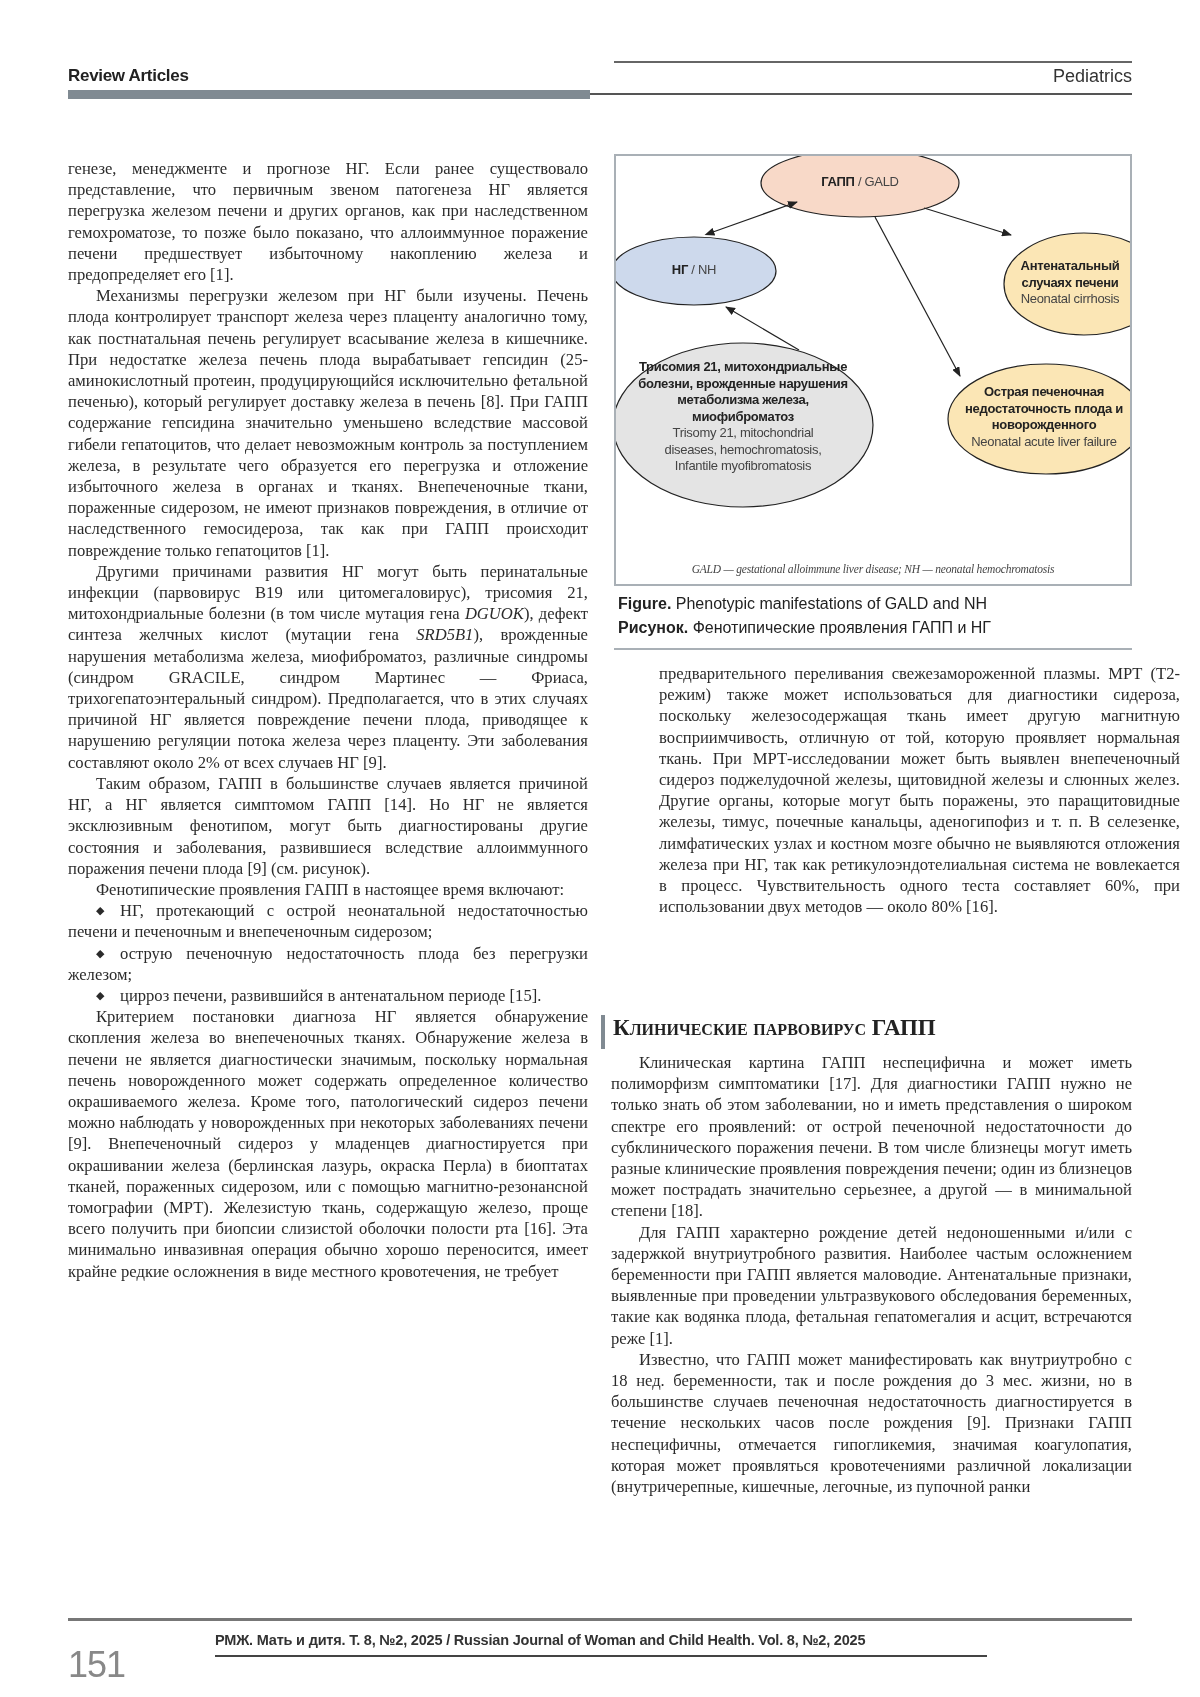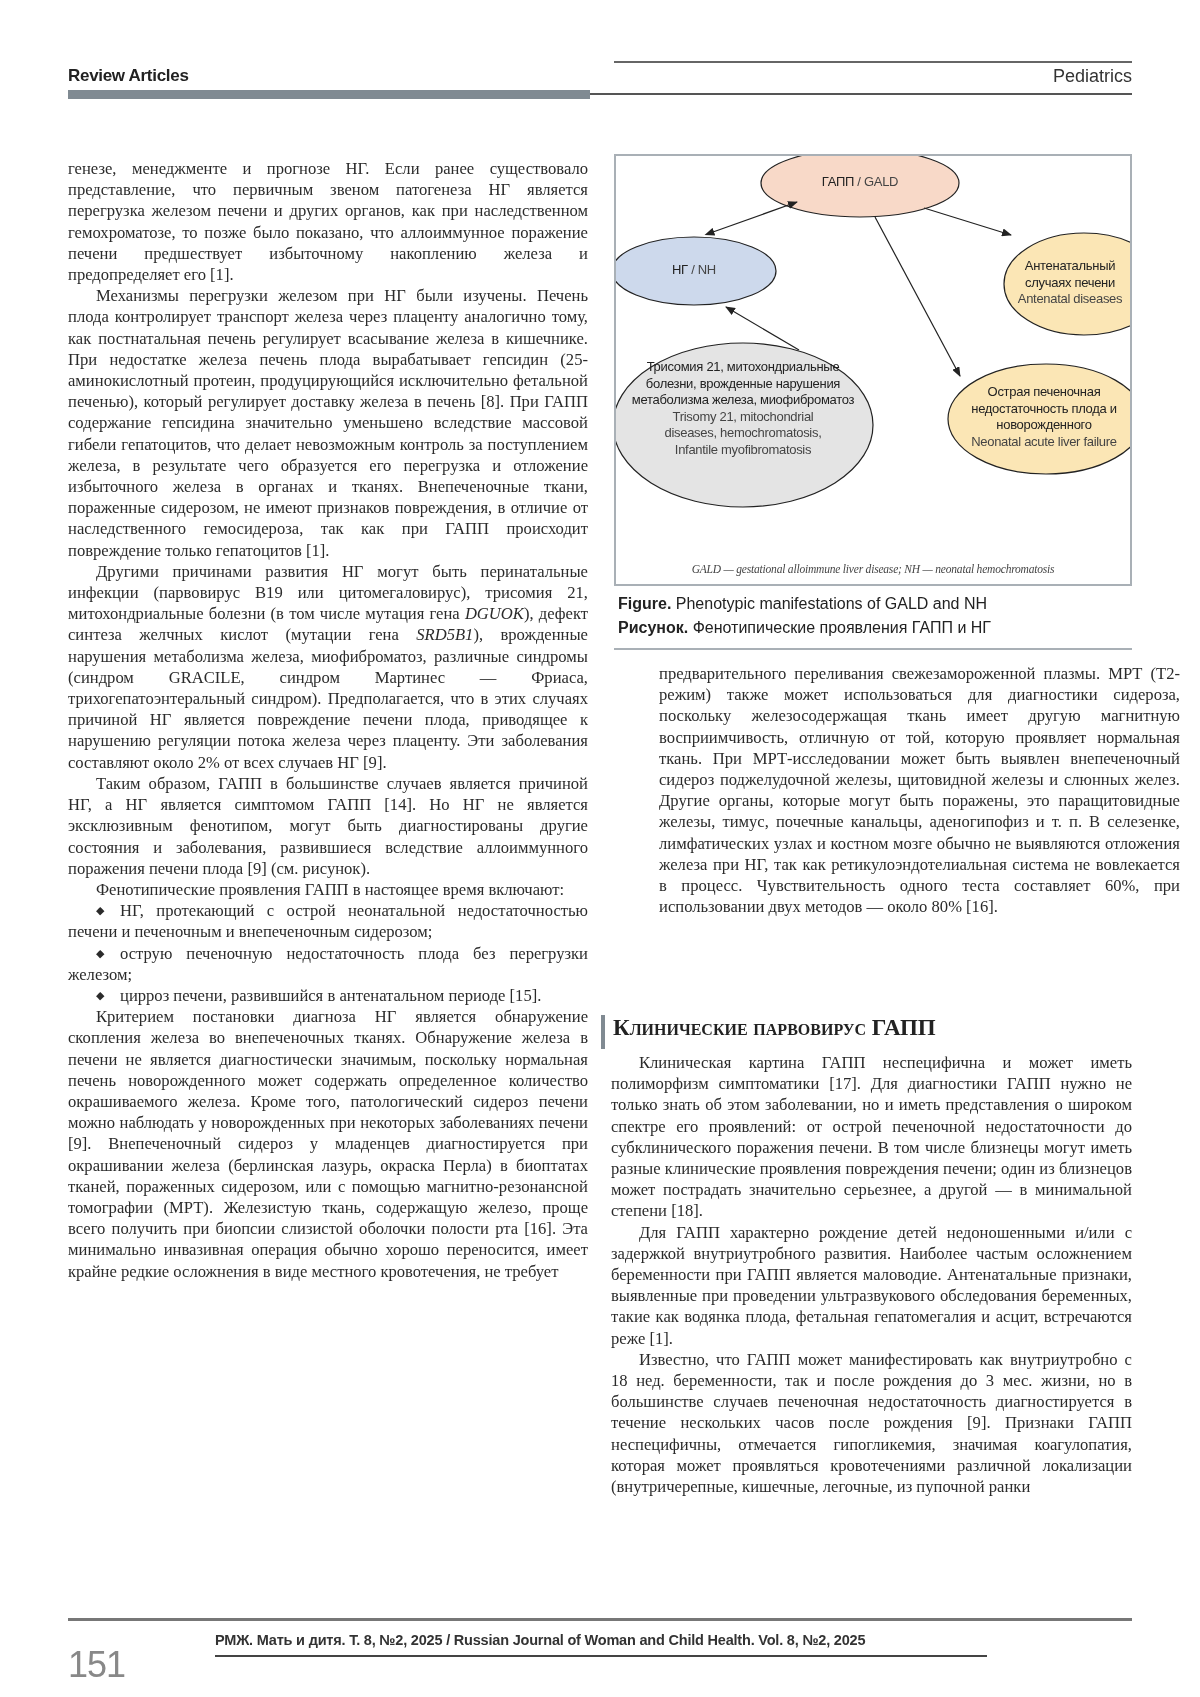--- a/index.html
+++ b/index.html
@@ -16,21 +16,21 @@
   .col-left { left: 68px; top: 158px; width: 520px; }
   .col-right { left: 611px; top: 663px; width: 521px; margin-left: 48px; }
   .bullet { text-indent: 28px; margin: 0; }
   .bullet .dot { display: inline-block; width: 24px; text-indent: 0; font-size: 11px; vertical-align: 2px; }
   .it { font-style: italic; }
 
   .fig { position: absolute; left: 614px; top: 154px; width: 518px; height: 432px; border: 2px solid #a9b0b6; background: #fff; box-sizing: border-box; }
   .fig svg { position: absolute; left: 0; top: 0; }
   .fig-note { position: absolute; left: 0; width: 100%; top: 407px; text-align: center; font-family: Liberation Serif, serif; font-style: italic; font-size: 11.5px; color: #444; letter-spacing: -0.2px; }
   .node-text { position: absolute; text-align: center; font-family: "Liberation Sans", sans-serif; font-size: 13px; line-height: 16.5px; color: #222; letter-spacing: -0.3px; }
-  .node-text b { font-weight: normal; text-align: right; }
+  .node-text b { font-weight: bold; text-align: right; }
   .node-text .en { color: #444; }
 
   .caption { position: absolute; left: 618px; top: 592px; width: 514px; font-family: "Liberation Sans", sans-serif; font-size: 16px; line-height: 24px; color: #222; }
   .caption b { font-weight: bold; }
   .cap-line { position: absolute; left: 614px; top: 648px; width: 518px; height: 2px; background: #a9b0b6; }
 
   .section-head { position: absolute; left: 601px; top: 1015px; height: 30px; }
   .section-bar { position: absolute; left: 0; top: 0; width: 4px; height: 34px; background: #808a92; }
   .section-title { position: absolute; left: 12px; top: 0; white-space: nowrap; font-family: "Liberation Serif", serif; font-size: 23px; font-variant: small-caps; font-weight: bold; color: #222; }
 
@@ -75,21 +75,21 @@
     <ellipse cx="468" cy="128" rx="80" ry="51" fill="#fbe6b5" stroke="#222" stroke-width="1.2"></ellipse>
     <ellipse cx="127" cy="269" rx="130" ry="82" fill="#e4e4e4" stroke="#222" stroke-width="1.2"></ellipse>
     <ellipse cx="430" cy="263" rx="98" ry="55" fill="#fbe6b5" stroke="#222" stroke-width="1.2"></ellipse>
     <line x1="97" y1="76" x2="181" y2="46" stroke="#222" stroke-width="1.2" marker-start="url(#ahs)" marker-end="url(#ah)"></line>
     <line x1="308" y1="52" x2="395" y2="79" stroke="#222" stroke-width="1.2" marker-end="url(#ah)"></line>
     <line x1="259" y1="61" x2="344" y2="220" stroke="#222" stroke-width="1.2" marker-end="url(#ah)"></line>
     <line x1="183" y1="194" x2="110" y2="151" stroke="#222" stroke-width="1.2" marker-end="url(#ah)"></line>
   </svg>
   <div class="node-text" style="left:144px; top:18px; width:200px;"><b>ГАПП</b> <span class="en">/ GALD</span></div>
   <div class="node-text" style="left:0px; top:106px; width:156px;"><b>НГ</b> <span class="en">/ NH</span></div>
-  <div class="node-text" style="left:396px; top:102px; width:116px;"><b>Антенатальный случаях печени</b><br><span class="en">Antenatal diseases</span></div>
+  <div class="node-text" style="left:396px; top:102px; width:116px;"><b>Антенатальный случаях печени</b><br><span class="en">Neonatal cirrhosis</span></div>
   <div class="node-text" style="left:10px; top:203px; width:234px;"><b>Трисомия 21, митохондриальные болезни, врожденные нарушения метаболизма железа, миофиброматоз</b><br><span class="en" style="padding:0 22px; display:inline-block;">Trisomy 21, mitochondrial diseases, hemochromatosis, Infantile myofibromatosis</span></div>
   <div class="node-text" style="left:340px; top:228px; width:176px;"><b>Острая печеночная недостаточность плода и новорожденного</b><br><span class="en">Neonatal acute liver failure</span></div>
   <div class="fig-note">GALD — gestational alloimmune liver disease; NH — neonatal hemochromatosis</div>
 </div>
 
 <div class="caption">
   <div><b>Figure.</b><span> Phenotypic manifestations of GALD and NH</span></div>
   <div><b>Рисунок.</b><span> Фенотипические проявления ГАПП и НГ</span></div>
 </div>
 <div class="cap-line"></div>

